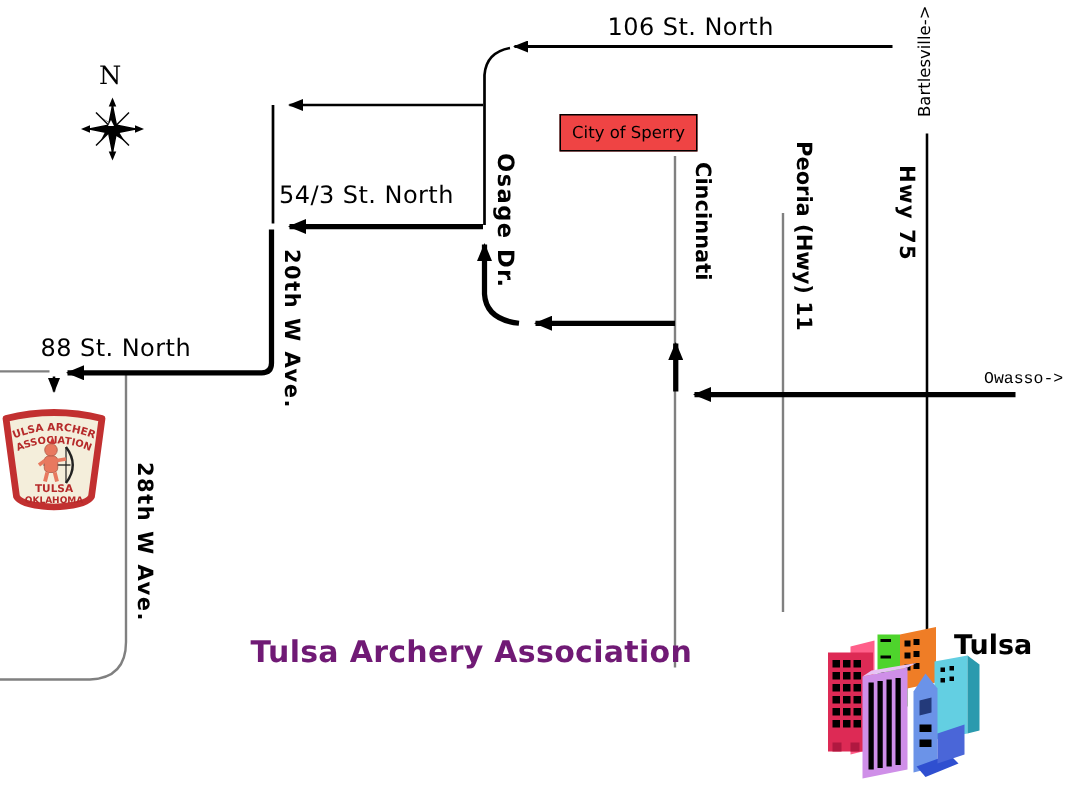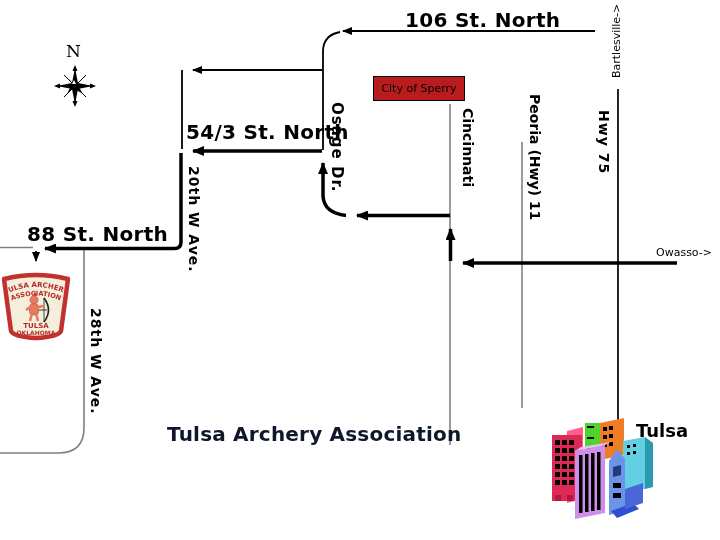--- a/index.html
+++ b/index.html
@@ -2,38 +2,38 @@
 <html><head>
 <meta charset="utf-8">
 <style>
   html,body{margin:0;padding:0;background:#fff;}
   .map{
     position:relative;width:720px;height:540px;background:#ffffff;
     overflow:hidden;font-family:"DejaVu Sans",sans-serif;color:#000;
   }
   .map svg{position:absolute;left:0;top:0;}
   .lbl{position:absolute;white-space:nowrap;line-height:1.1;}
-  .street{font-weight:bold;font-size:20px;letter-spacing:.3px;}
+  .street{font-weight:normal;font-size:16px;letter-spacing:.3px;}
   .vert{
     position:absolute;white-space:nowrap;font-weight:bold;font-size:14px;
     transform:rotate(90deg);transform-origin:top left;letter-spacing:1px;line-height:18px;
   }
   .vert-ccw{
     position:absolute;white-space:nowrap;font-size:11px;font-weight:normal;
     transform:rotate(-90deg);transform-origin:top left;line-height:16px;letter-spacing:0;
   }
   .small{font-size:11px;font-weight:normal;letter-spacing:0;}
   .sperry-box{
     position:absolute;left:373px;top:76px;width:90px;height:23px;
-    border:1px solid #000;background:#b91c1c;display:flex;align-items:center;justify-content:center;
+    border:1px solid #000;background:#ef4444;display:flex;align-items:center;justify-content:center;
     font-size:11px;
   }
   .blue-title{
     position:absolute;left:167px;top:421px;font-weight:bold;font-size:20px;
-    color:#0f172a;line-height:27px;letter-spacing:.2px;
+    color:#701a75;line-height:27px;letter-spacing:.2px;
   }
   .tulsa-lbl{position:absolute;left:636px;top:421px;font-weight:bold;font-size:18px;}
   .compass-n{position:absolute;left:66px;top:42px;font-family:"DejaVu Serif",serif;font-size:17px;}
 </style>
 </head>
 <body>
 
 <div class="map">
 
   <svg width="720" height="540" viewBox="0 0 720 540">
@@ -88,21 +88,21 @@
   <div class="lbl street" style="left:27px;top:223px;">88 St. North</div>
 
   <div class="vert" style="left:346px;top:102px;font-size:15px;">Osage Dr.</div>
   <div class="vert" style="left:477px;top:108px;letter-spacing:0;">Cincinnati</div>
   <div class="vert" style="left:544px;top:94px;letter-spacing:0;">Peoria (Hwy) 11</div>
   <div class="vert" style="left:613px;top:110px;">Hwy 75</div>
   <div class="vert" style="left:203px;top:166px;">20th W Ave.</div>
   <div class="vert" style="left:105px;top:308px;">28th W Ave.</div>
 
   <div class="vert-ccw" style="left:609px;top:78px;">Bartlesville-&gt;</div>
-  <div class="lbl small" style="left:656px;top:247px;">Owasso-&gt;</div>
+  <div class="lbl small" style="left:656px;top:247px;font-family:Liberation Mono, monospace;">Owasso-&gt;</div>
   <div class="tulsa-lbl lbl">Tulsa</div>
 
   <div class="sperry-box">
     <span>City of Sperry</span>
   </div>
 
   <div class="blue-title">
     <div>Tulsa Archery Association</div>
   </div>
 

